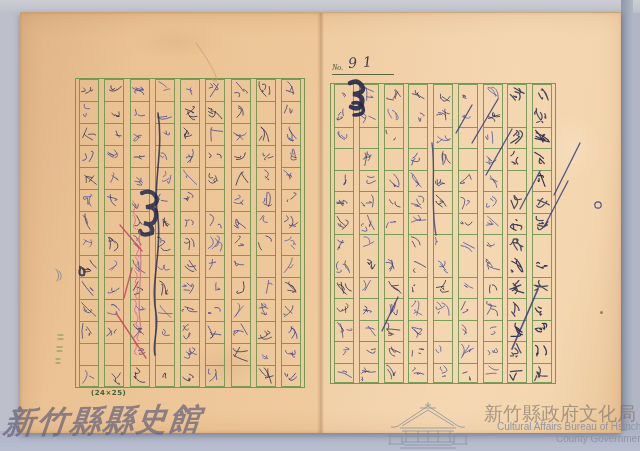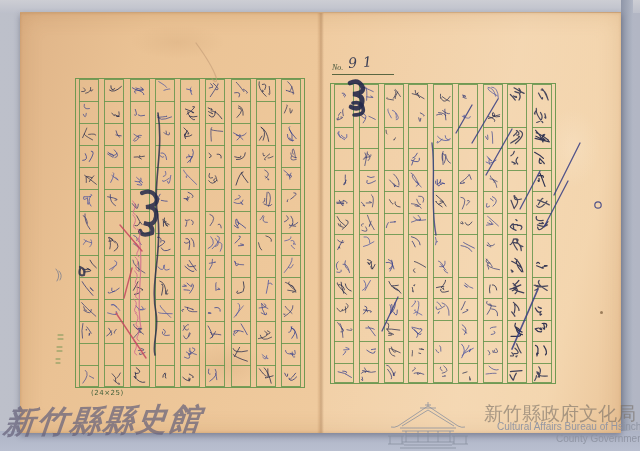--- a/index.html
+++ b/index.html
@@ -31,21 +31,21 @@
   .grid-right{left:310px;top:70px;width:226px;height:301px;--pitch:21.43px;}
   .hw{position:absolute;left:0;top:0;width:601px;height:420px;pointer-events:none;}
   .pageno{position:absolute;left:312px;top:43px;width:62px;height:18px;
           border-bottom:1.3px solid rgba(62,84,48,.85);}
   .pageno .lbl{position:absolute;left:0;top:7px;font-family:"Liberation Serif",serif;
           font-style:italic;font-size:8px;color:#44543a;}
   .pageno .val{position:absolute;left:16px;top:-2px;font-family:"DejaVu Serif",serif;
           font-style:italic;font-size:14px;letter-spacing:6px;color:#3a3e55;
           transform:rotate(-4deg);}
   .sizelabel{position:absolute;left:71px;top:376px;font-size:7px;letter-spacing:.5px;
-          color:#41603a;font-family:"DejaVu Sans",sans-serif;}
+          color:#41603a;font-family:"DejaVu Sans",sans-serif;font-weight:bold;}
   .wm-left{position:absolute;left:4px;top:400px;z-index:3;font-size:31px;font-weight:bold;
           font-family:"DejaVu Serif",serif;font-style:italic;letter-spacing:2px;
           color:rgba(103,99,124,.72);transform:skewX(-7deg) rotate(-1.2deg);}
   .wm-right{position:absolute;left:0;top:0;width:640px;height:451px;z-index:3;pointer-events:none;}
   .wm-zh{position:absolute;left:484px;top:401px;font-size:19px;font-weight:normal;
           font-family:"DejaVu Sans",sans-serif;color:rgba(118,110,102,.60);letter-spacing:0px;}
   .wm-en1{position:absolute;left:497px;top:421px;font-size:10px;white-space:nowrap;
           color:rgba(142,148,162,.95);}
   .wm-en2{position:absolute;left:556px;top:433px;font-size:10px;white-space:nowrap;
           color:rgba(142,148,162,.95);}

